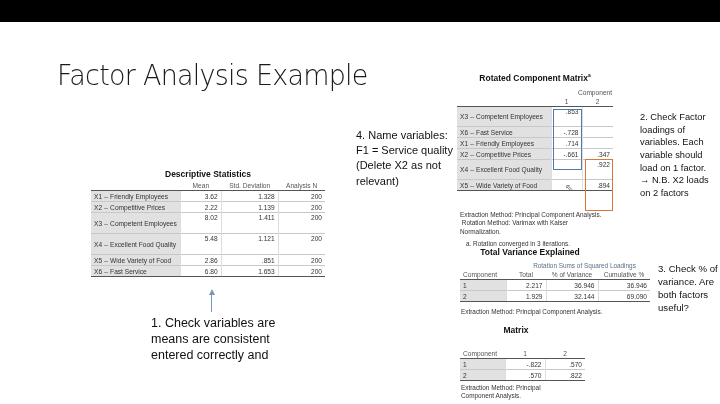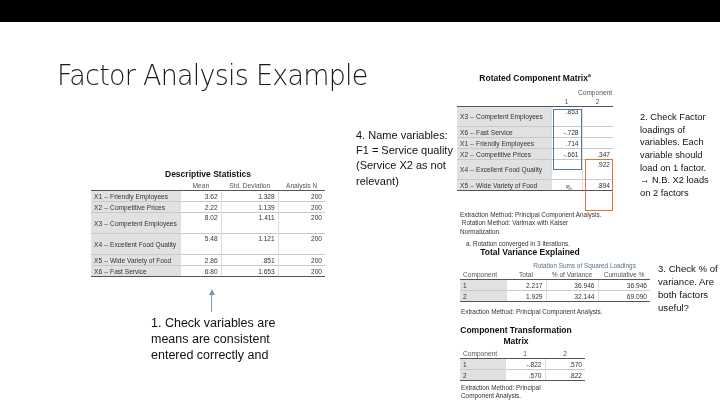--- a/index.html
+++ b/index.html
@@ -99,21 +99,21 @@
 
 <div class="note" style="left:151px; top:315px; font-size:12.5px;">
   <div>1. Check variables are</div>
   <div>means are consistent</div>
   <div>entered correctly and</div>
 </div>
 
 <div class="note" style="left:356px; top:128px; font-size:11px; line-height:1.38;">
   <div>4. Name variables:</div>
   <div>F1 = Service quality</div>
-  <div>(Service X2 as not</div>
+  <div>(Delete X2 as not</div>
   <div>relevant)</div>
 </div>
 
 <div class="spss-title" style="left:470px; top:72px; width:130px;">
   <span>Rotated Component Matrix</span><sup style="font-size:5px;">a</sup>
 </div>
 <div style="position:absolute; left:560px; top:89px; width:70px; text-align:center; font-size:6.6px; color:#555;">Component</div>
 <table class="spss-table" style="left:457px; top:97px; width:156px;">
   <tbody>
       <tr class="hdr">
@@ -201,21 +201,20 @@
 <div class="footnote" style="left:461px; top:308px;">Extraction Method: Principal Component Analysis.</div>
 
 <div class="note" style="left:658px; top:263px; font-size:9.6px; line-height:1.34;">
   <div>3. Check % of</div>
   <div>variance. Are</div>
   <div>both factors</div>
   <div>useful?</div>
 </div>
 
 <div class="spss-title" style="left:460px; top:325px; width:112px; line-height:1.25;">
-  <div>Component Transformation</div>
   <div>Matrix</div>
 </div>
 <table class="spss-table" style="left:460px; top:349px; width:125px;">
   <tbody>
       <tr class="hdr">
     <th style="width:45px; text-align:left;">Component</th>
     <th style="width:40px;">1</th>
     <th style="width:40px;">2</th>
   </tr>
   <tr class="body" style="height:11px;">

